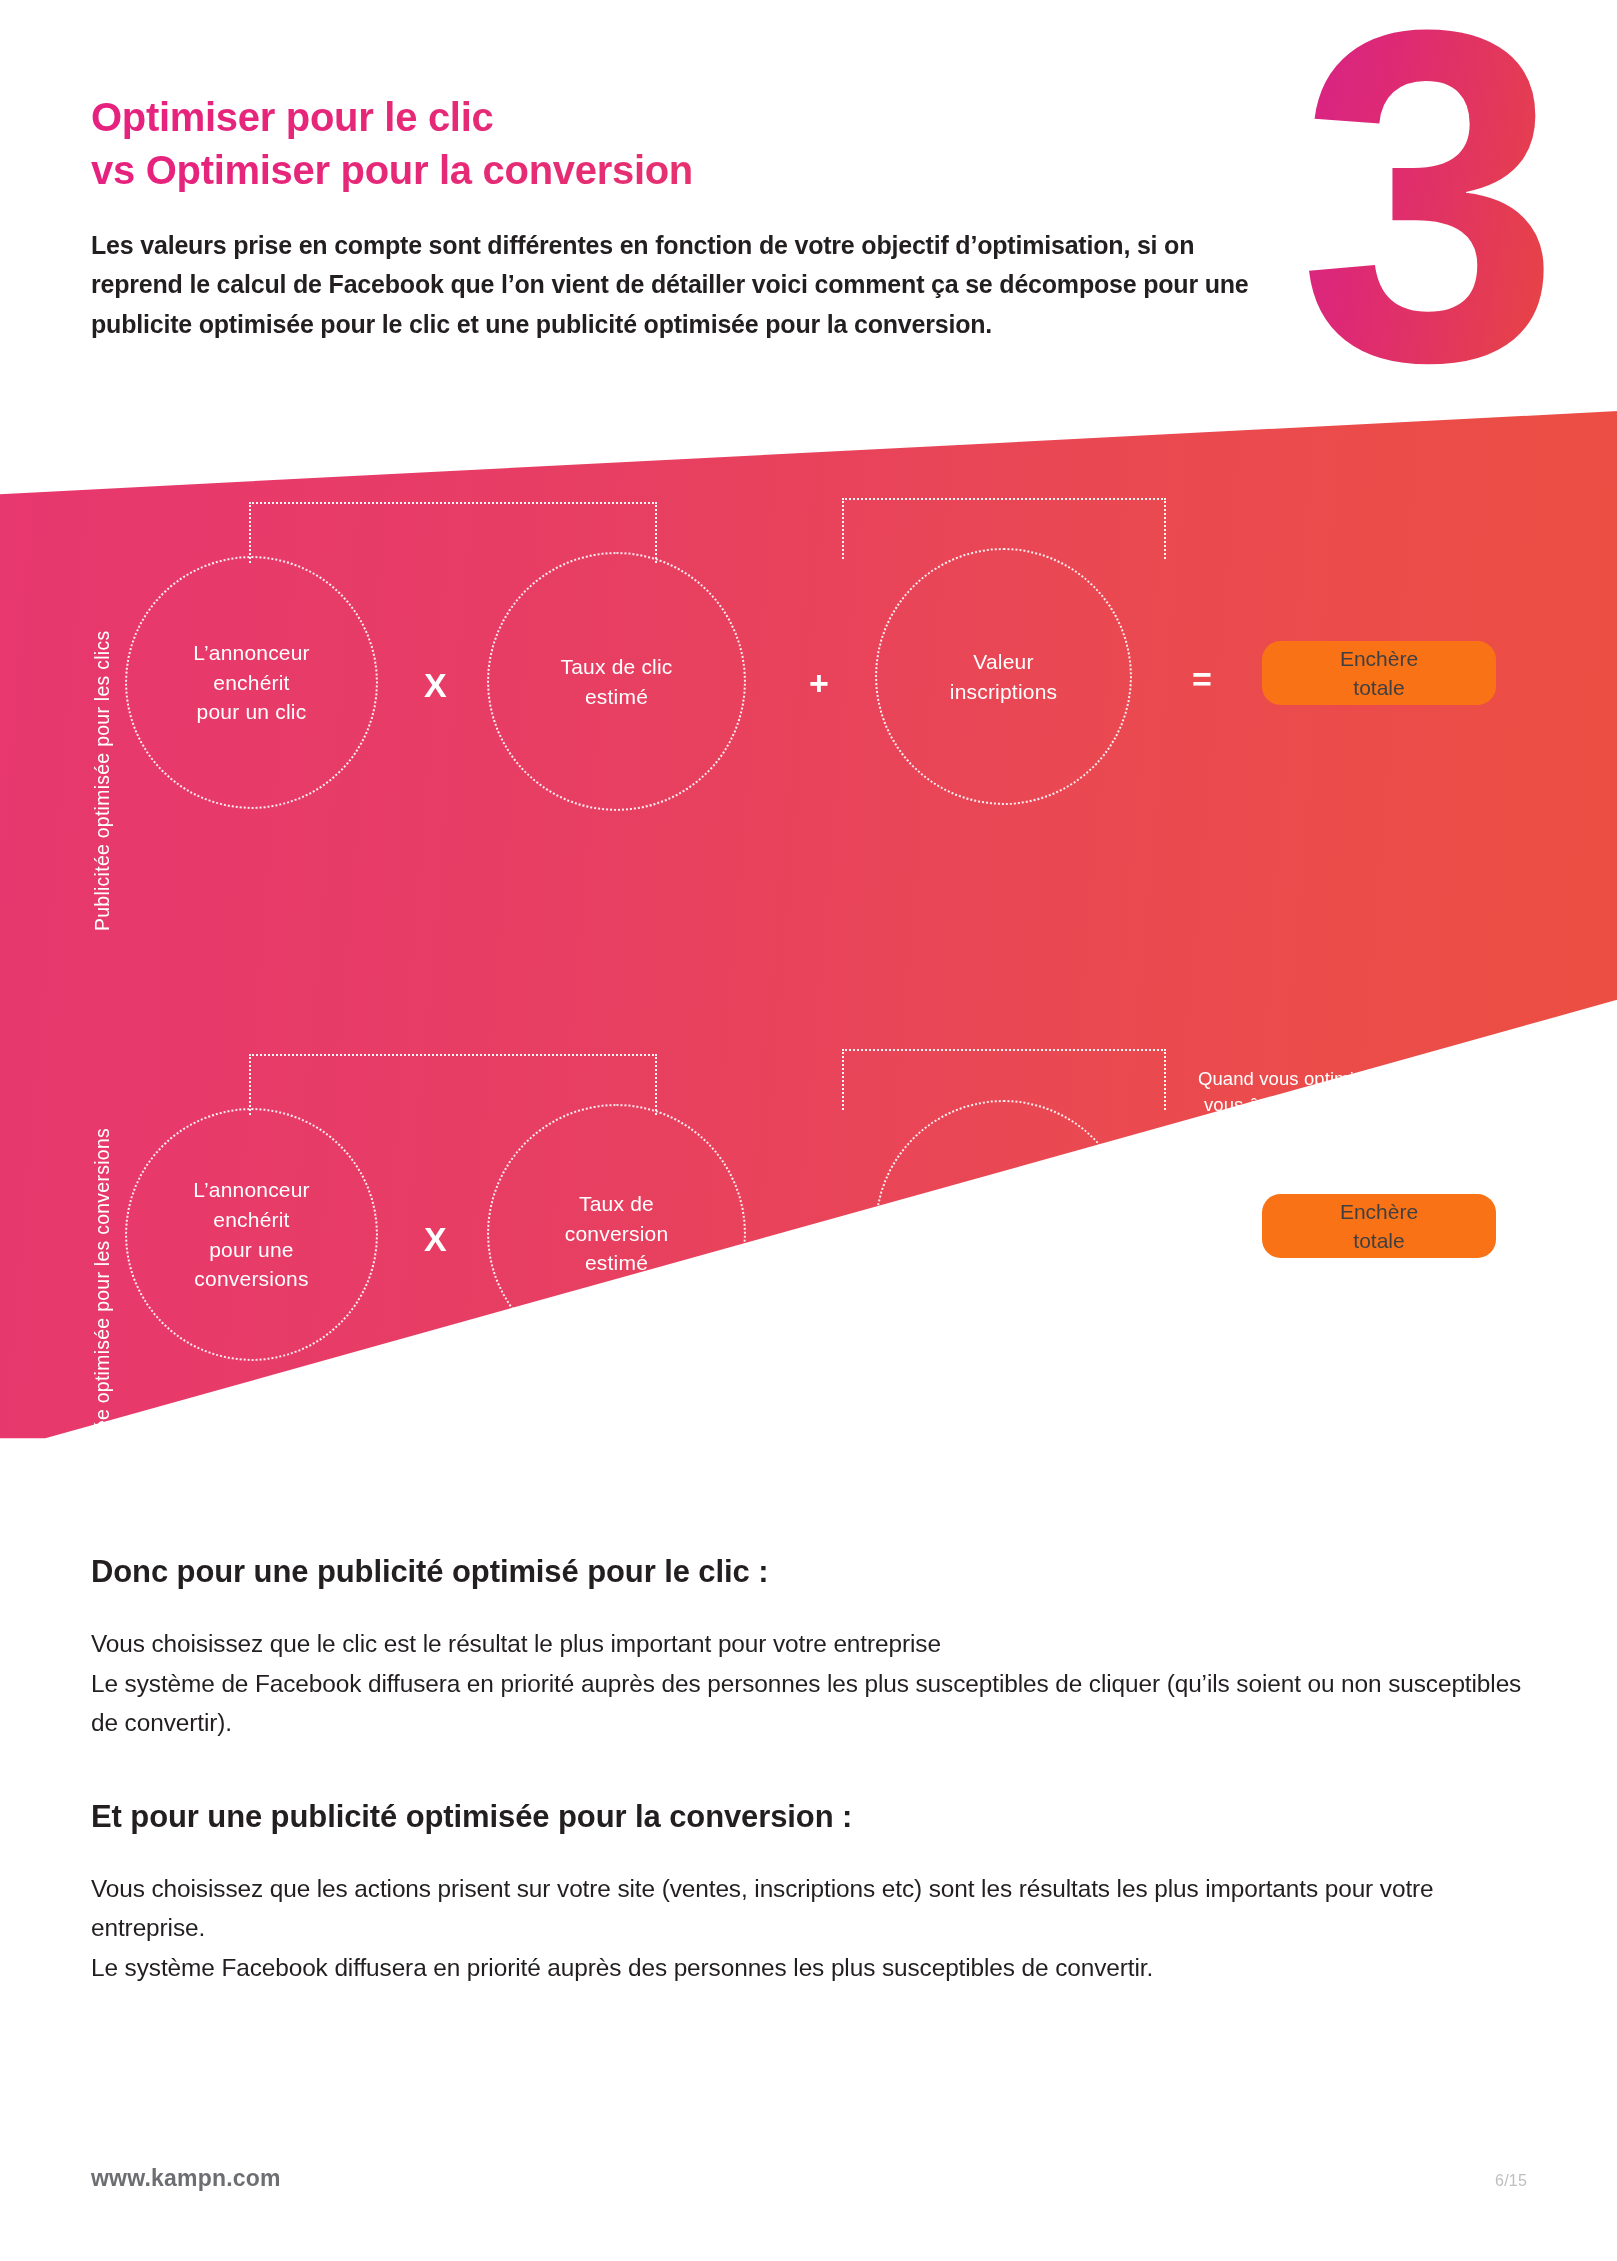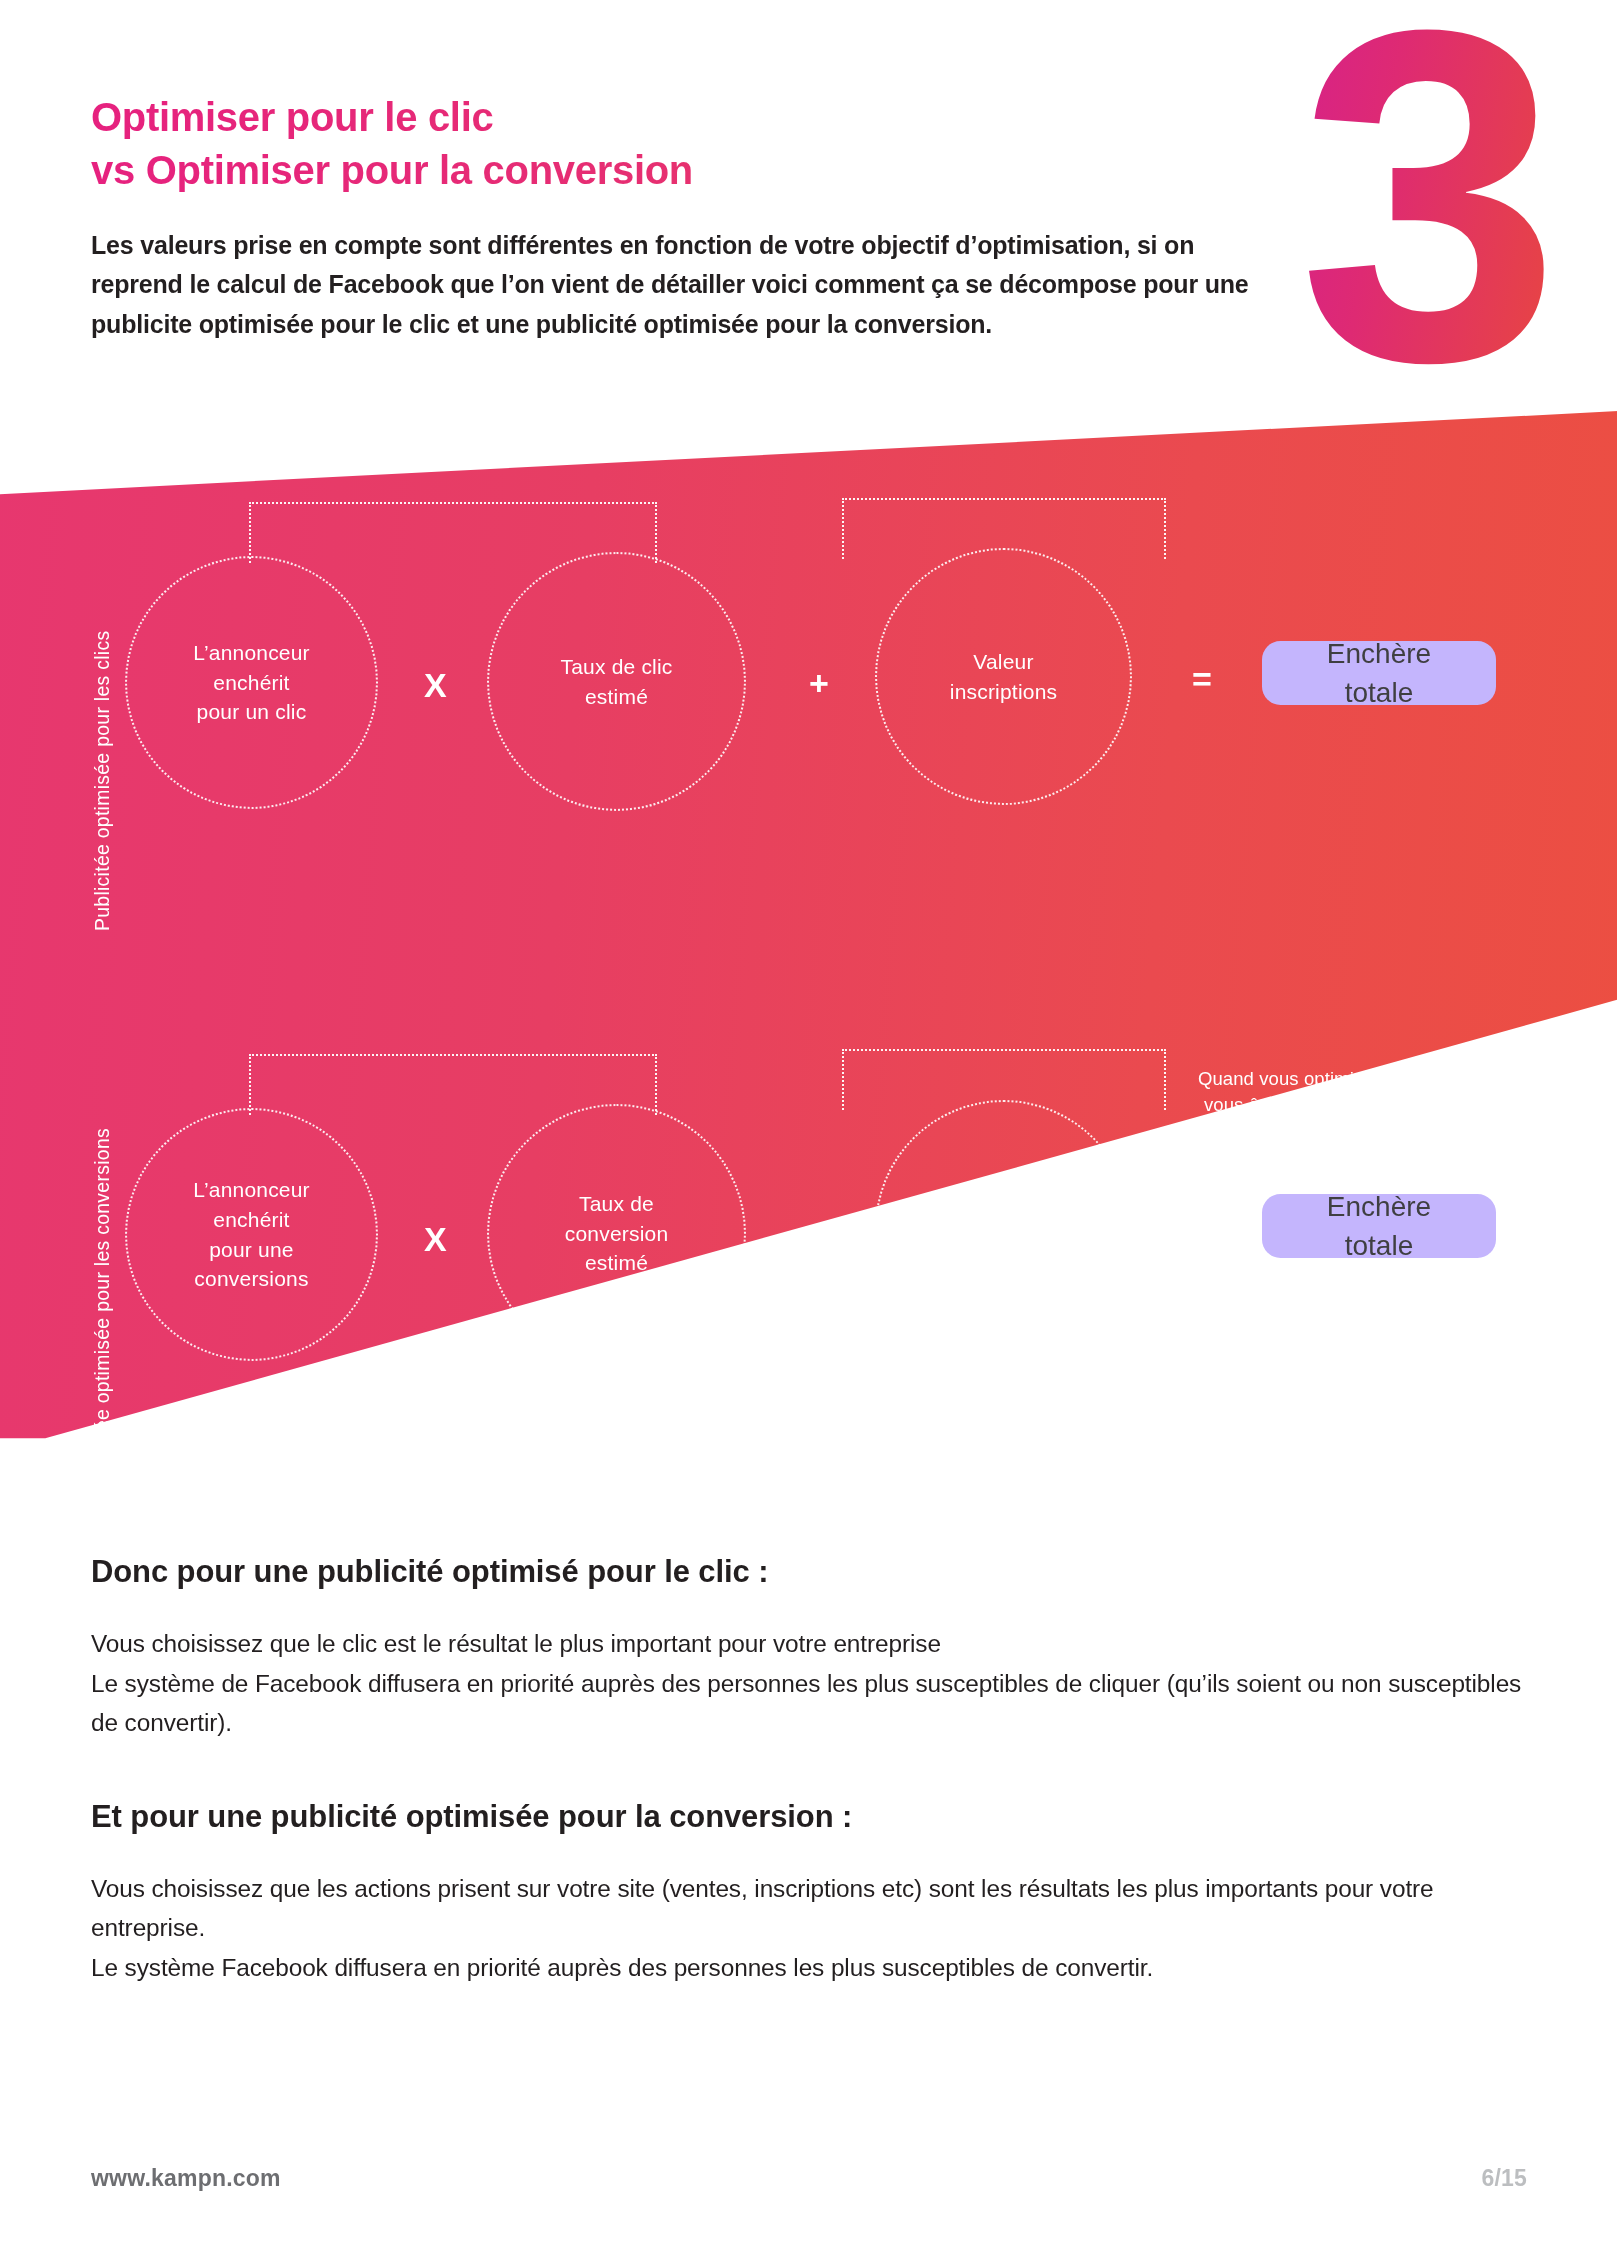--- a/index.html
+++ b/index.html
@@ -124,28 +124,28 @@
   .op {
     position: absolute;
     color: #ffffff;
     font-size: 34px;
     font-weight: bold;
     line-height: 1;
   }
 
   .pill {
     position: absolute;
-    background: #c4b5fd;
+    background: #f97316;
     border-radius: 18.5px;
     display: flex;
     align-items: center;
     justify-content: center;
     text-align: center;
     color: #3f3f41;
-    font-size: 28px;
+    font-size: 21px;
     line-height: 1.4;
     box-sizing: border-box;
   }
 
   .note {
     position: absolute;
     color: #ffffff;
     font-size: 18.5px;
     line-height: 1.42;
     text-align: center;
@@ -196,24 +196,23 @@
     align-items: baseline;
     z-index: 5;
   }
   .footer-site {
     font-size: 23px;
     font-weight: bold;
     color: #6d6e71;
     letter-spacing: 0.2px;
   }
   .footer-page {
-    font-size: 23px;
+    font-size: 16px;
     color: #bcbec0;
     letter-spacing: 0.2px;
-    font-weight: bold;
   }
 </style>
 </head>
 <body>
 
 <div class="big-number">3</div>
 
 <div class="header">
   <h1 class="title"><span>Optimiser pour le clic</span><br><span>vs Optimiser pour la conversion</span></h1>
   <p class="intro">Les valeurs prise en compte sont différentes en fonction de votre objectif d’optimisation, si on reprend le calcul de Facebook que l’on vient de détailler voici comment ça se décompose pour une publicite optimisée pour le clic et une publicité optimisée pour la conversion.</p>

